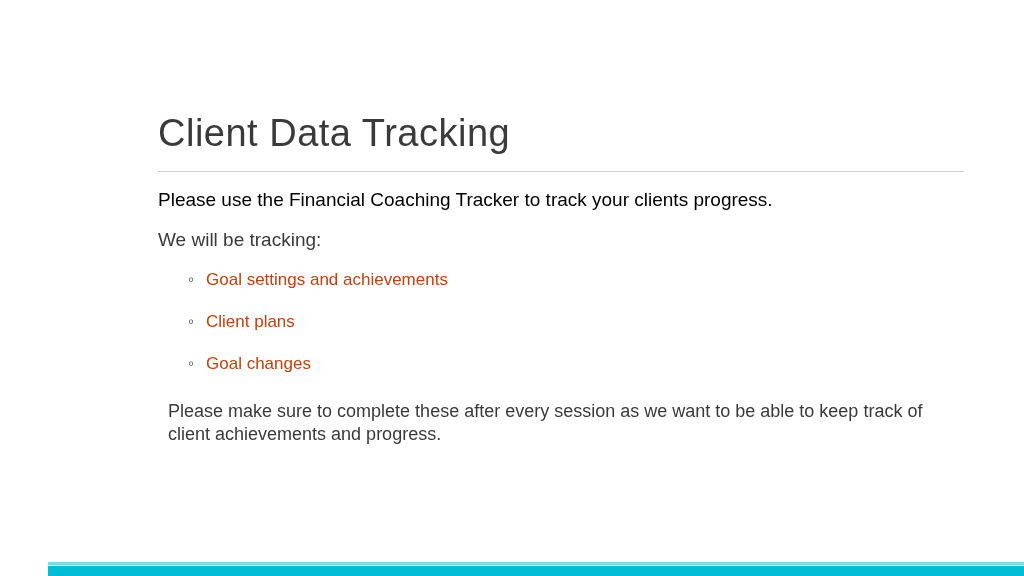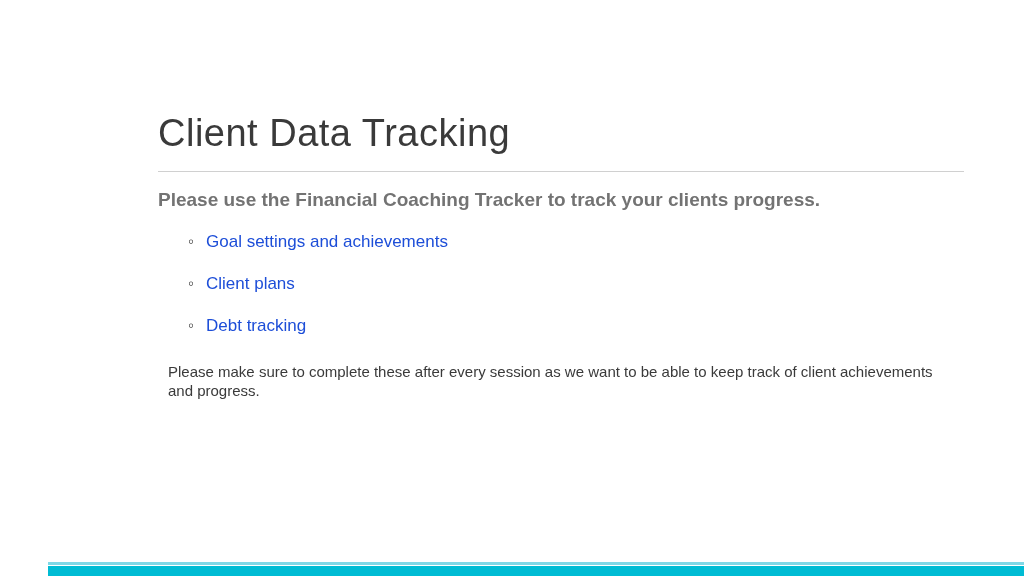--- a/index.html
+++ b/index.html
@@ -25,51 +25,51 @@
       letter-spacing: 0.5px;
       margin-bottom: 8px;
     }
     .divider {
       border: none;
       border-top: 1px solid #d0d0d0;
       margin-bottom: 16px;
     }
     .para {
       font-size: 19px;
-      font-weight: 700;
-      color: #737373;
+      font-weight: 400;
+      color: #000000;
       margin-bottom: 15px;
       line-height: 1.3;
     }
     .tracking-label {
       font-size: 19px;
       font-weight: 300;
       color: #3a3a3a;
       margin-bottom: 4px;
     }
     .bullet-list {
       list-style: none;
       padding-left: 32px;
       margin-bottom: 22px;
     }
     .bullet-list li {
       font-size: 17px;
       font-weight: 300;
-      color: #1d4ed8;
+      color: #c2410c;
       line-height: 1.55;
       position: relative;
     }
     .bullet-list li::before {
       content: "◦";
       position: absolute;
       left: -18px;
       color: #3a3a3a;
     }
     .closing {
-      font-size: 15px;
+      font-size: 18px;
       font-weight: 300;
       color: #3a3a3a;
       line-height: 1.3;
       padding-left: 10px;
       padding-right: 20px;
     }
     .footer-bar {
       position: absolute;
       bottom: 0;
       left: 0;
@@ -87,21 +87,22 @@
       background: #7fd8e6;
     }
   </style>
 </head>
 <body>
 
 <div class="content">
   <h1 class="title">Client Data Tracking</h1>
   <hr class="divider">
   <p class="para">Please use the Financial Coaching Tracker to track your clients progress.</p>
+  <p class="tracking-label">We will be tracking:</p>
   <ul class="bullet-list">
     <li>Goal settings and achievements</li>
     <li>Client plans</li>
-    <li>Debt tracking</li>
+    <li>Goal changes</li>
   </ul>
   <p class="closing">Please make sure to complete these after every session as we want to be able to keep track of client achievements and progress.</p>
 </div>
 
 <div class="footer-bar"></div>
 
 </body></html>

